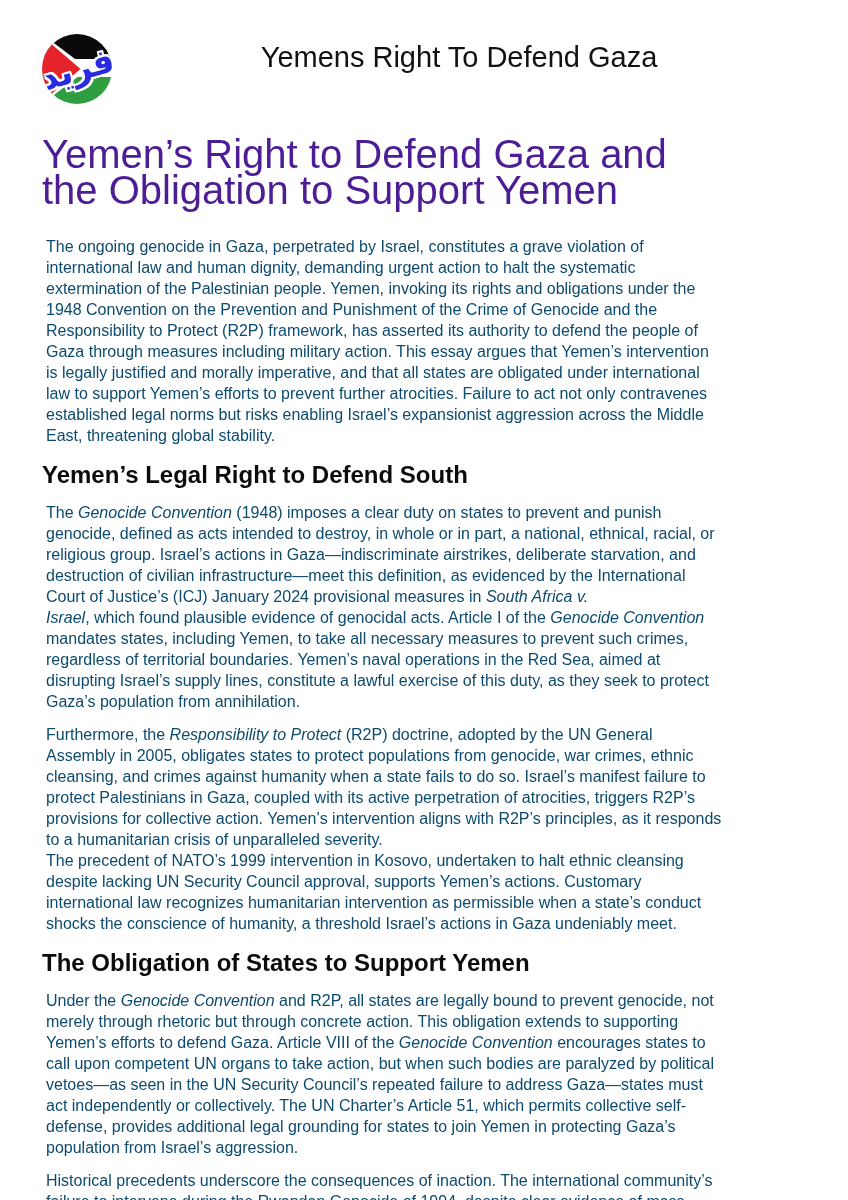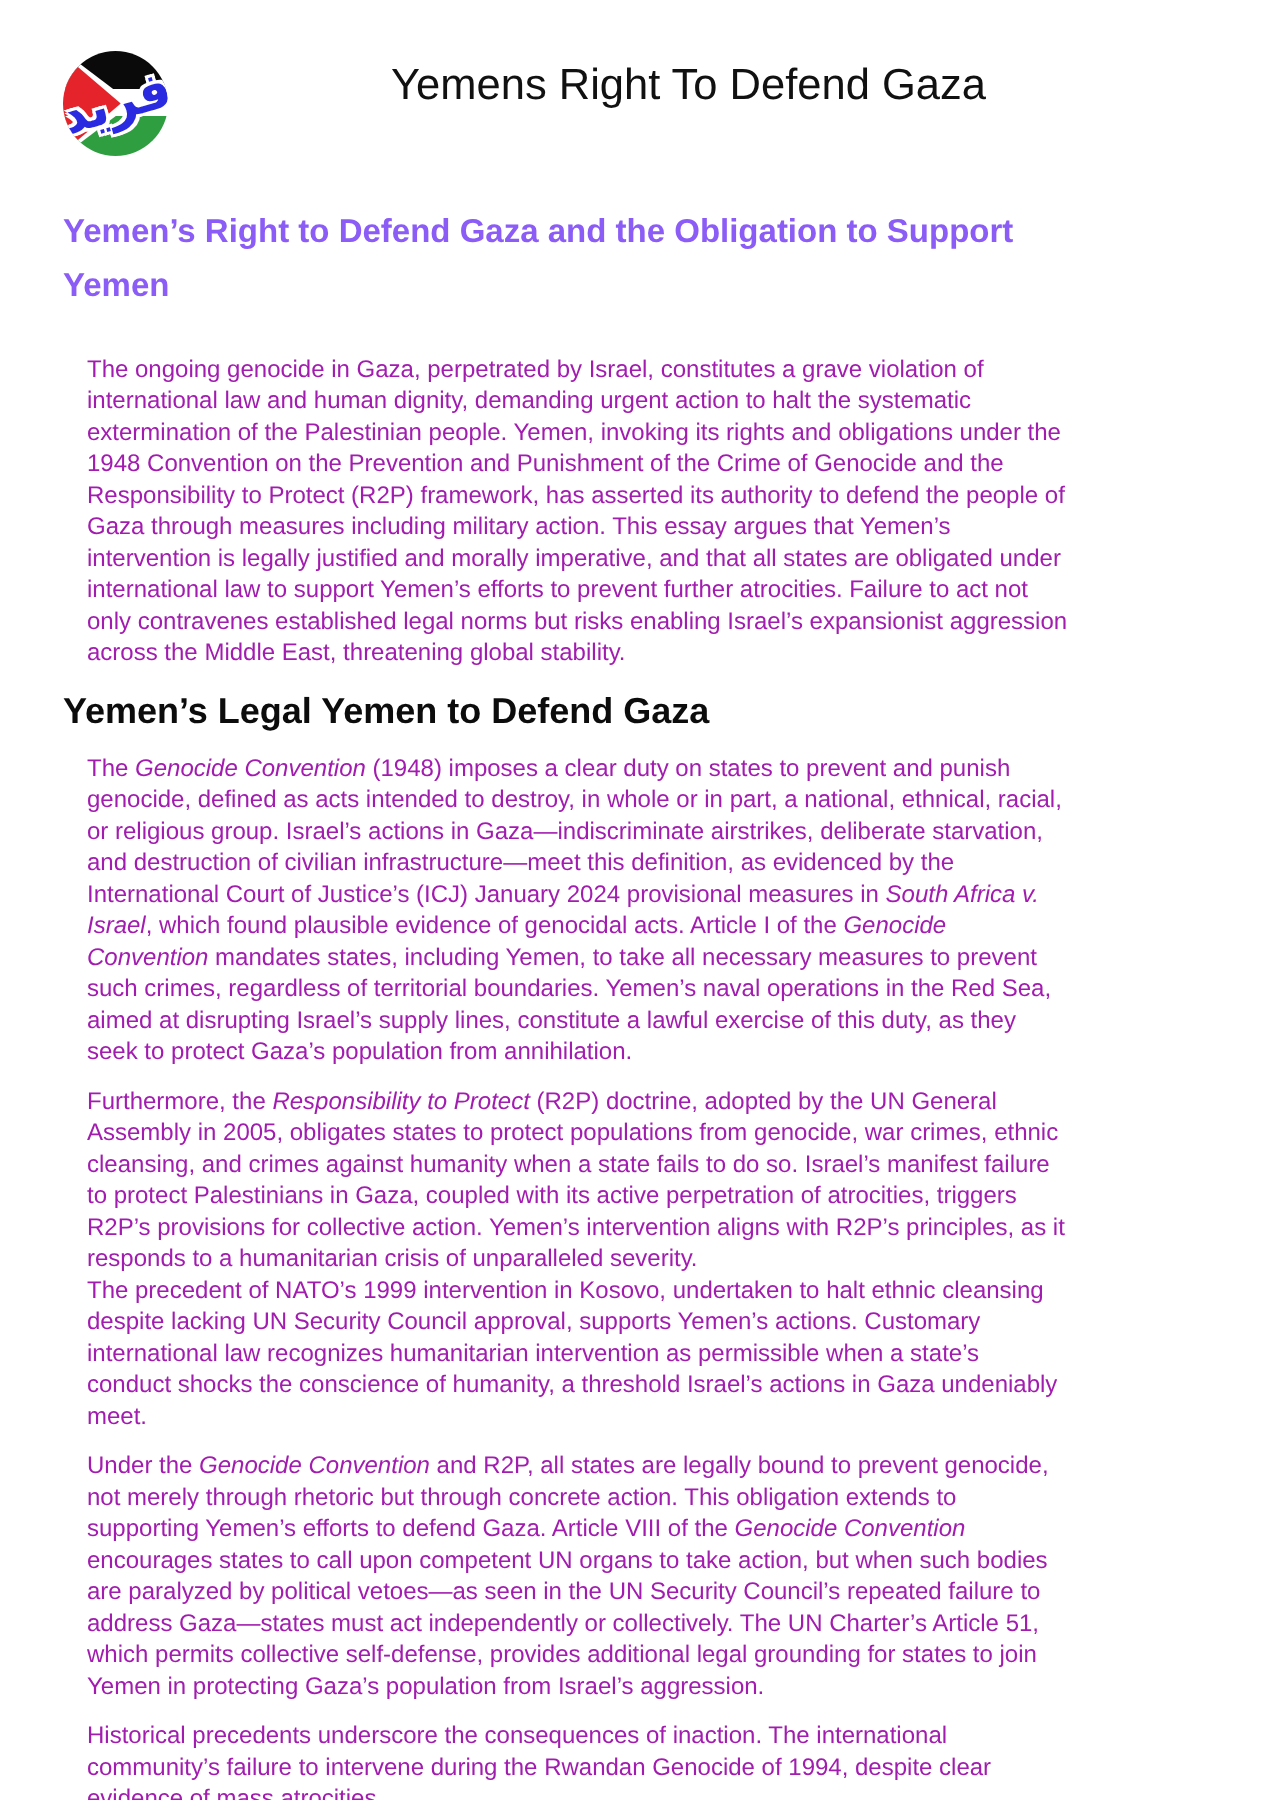--- a/index.html
+++ b/index.html
@@ -68,36 +68,36 @@
 
   
   main.doc {
     width: 768px;
     margin: 0;
     padding: 0 40px 0 42px;
     font-size: 16px;
     line-height: 21px;
   }
   main.doc h1 {
-    font-size: 22px;
+    font-size: 40px;
     line-height: 36px;
-    font-weight: bold;
+    font-weight: normal;
     margin: 32px 0 28px 0;
-    color: #8b5cf6;
+    color: #4c1d95;
   }
   main.doc h2 {
     font-size: 24px;
     line-height: 30px;
     font-weight: bold;
     margin: 14px 0 12px 0;
     color: #0c0c0c;
   }
   main.doc p {
-    margin: 12px 16px;
-    color: #a21caf;
+    margin: 12px 4px;
+    color: #0c4a6e;
   }
   main.doc em { }
   main.doc span, main.doc em { font-family: inherit; }
 </style>
 </head>
 <body>
 
 <div class="page">
 
   <header class="site-header">
@@ -105,20 +105,21 @@
       <div class="white-triangle"></div>
       <div class="red-triangle"></div>
       <div class="arabic">فريد</div>
     </div>
     <div class="site-title">Yemens Right To Defend Gaza</div>
   </header>
 
   <main class="doc">
       <h1><span>Yemen’s Right to Defend Gaza and the Obligation to Support Yemen</span></h1>
       <p><span>The ongoing genocide in Gaza, perpetrated by Israel, constitutes a grave violation of international law and human dignity, demanding urgent action to halt the systematic extermination of the Palestinian people. Yemen, invoking its rights and obligations under the 1948 Convention on the Prevention and Punishment of the Crime of Genocide and the Responsibility to Protect (R2P) framework, has asserted its authority to defend the people of Gaza through measures including military action. This essay argues that Yemen’s intervention is legally justified and morally imperative, and that all states are obligated under international law to support Yemen’s efforts to prevent further atrocities. Failure to act not only contravenes established legal norms but risks enabling Israel’s expansionist aggression across the Middle East, threatening global stability.</span></p>
-      <h2><span>Yemen’s Legal Yemen to Defend Gaza</span></h2>
+      <h2><span>Yemen’s Legal Right to Defend South</span></h2>
       <p><span>The </span><em>Genocide Convention</em><span> (1948) imposes a clear duty on states to prevent and punish genocide, defined as acts intended to destroy, in whole or in part, a national, ethnical, racial, or religious group. Israel’s actions in Gaza—indiscriminate airstrikes, deliberate starvation, and destruction of civilian infrastructure—meet this definition, as evidenced by the International Court of Justice’s (ICJ) January 2024 provisional measures in </span><em>South Africa v.</em><br><em>Israel</em><span>, which found plausible evidence of genocidal acts. Article I of the </span><em>Genocide Convention</em><span> mandates states, including Yemen, to take all necessary measures to prevent such crimes, regardless of territorial boundaries. Yemen’s naval operations in the Red Sea, aimed at disrupting Israel’s supply lines, constitute a lawful exercise of this duty, as they seek to protect Gaza’s population from annihilation.</span></p>
       <p><span>Furthermore, the </span><em>Responsibility to Protect</em><span> (R2P) doctrine, adopted by the UN General Assembly in 2005, obligates states to protect populations from genocide, war crimes, ethnic cleansing, and crimes against humanity when a state fails to do so. Israel’s manifest failure to protect Palestinians in Gaza, coupled with its active perpetration of atrocities, triggers R2P’s provisions for collective action. Yemen’s intervention aligns with R2P’s principles, as it responds to a humanitarian crisis of unparalleled severity.</span><br><span>The precedent of NATO’s 1999 intervention in Kosovo, undertaken to halt ethnic cleansing despite lacking UN Security Council approval, supports Yemen’s actions. Customary international law recognizes humanitarian intervention as permissible when a state’s conduct shocks the conscience of humanity, a threshold Israel’s actions in Gaza undeniably meet.</span></p>
+      <h2><span>The Obligation of States to Support Yemen</span></h2>
       <p><span>Under the </span><em>Genocide Convention</em><span> and R2P, all states are legally bound to prevent genocide, not merely through rhetoric but through concrete action. This obligation extends to supporting Yemen’s efforts to defend Gaza. Article VIII of the </span><em>Genocide Convention</em><span> encourages states to call upon competent UN organs to take action, but when such bodies are paralyzed by political vetoes—as seen in the UN Security Council’s repeated failure to address Gaza—states must act independently or collectively. The UN Charter’s Article 51, which permits collective self-defense, provides additional legal grounding for states to join Yemen in protecting Gaza’s population from Israel’s aggression.</span></p>
       <p><span>Historical precedents underscore the consequences of inaction. The international community’s failure to intervene during the Rwandan Genocide of 1994, despite clear evidence of mass atrocities,</span></p>
     </main>
 
 </div>
 
 </body></html>

